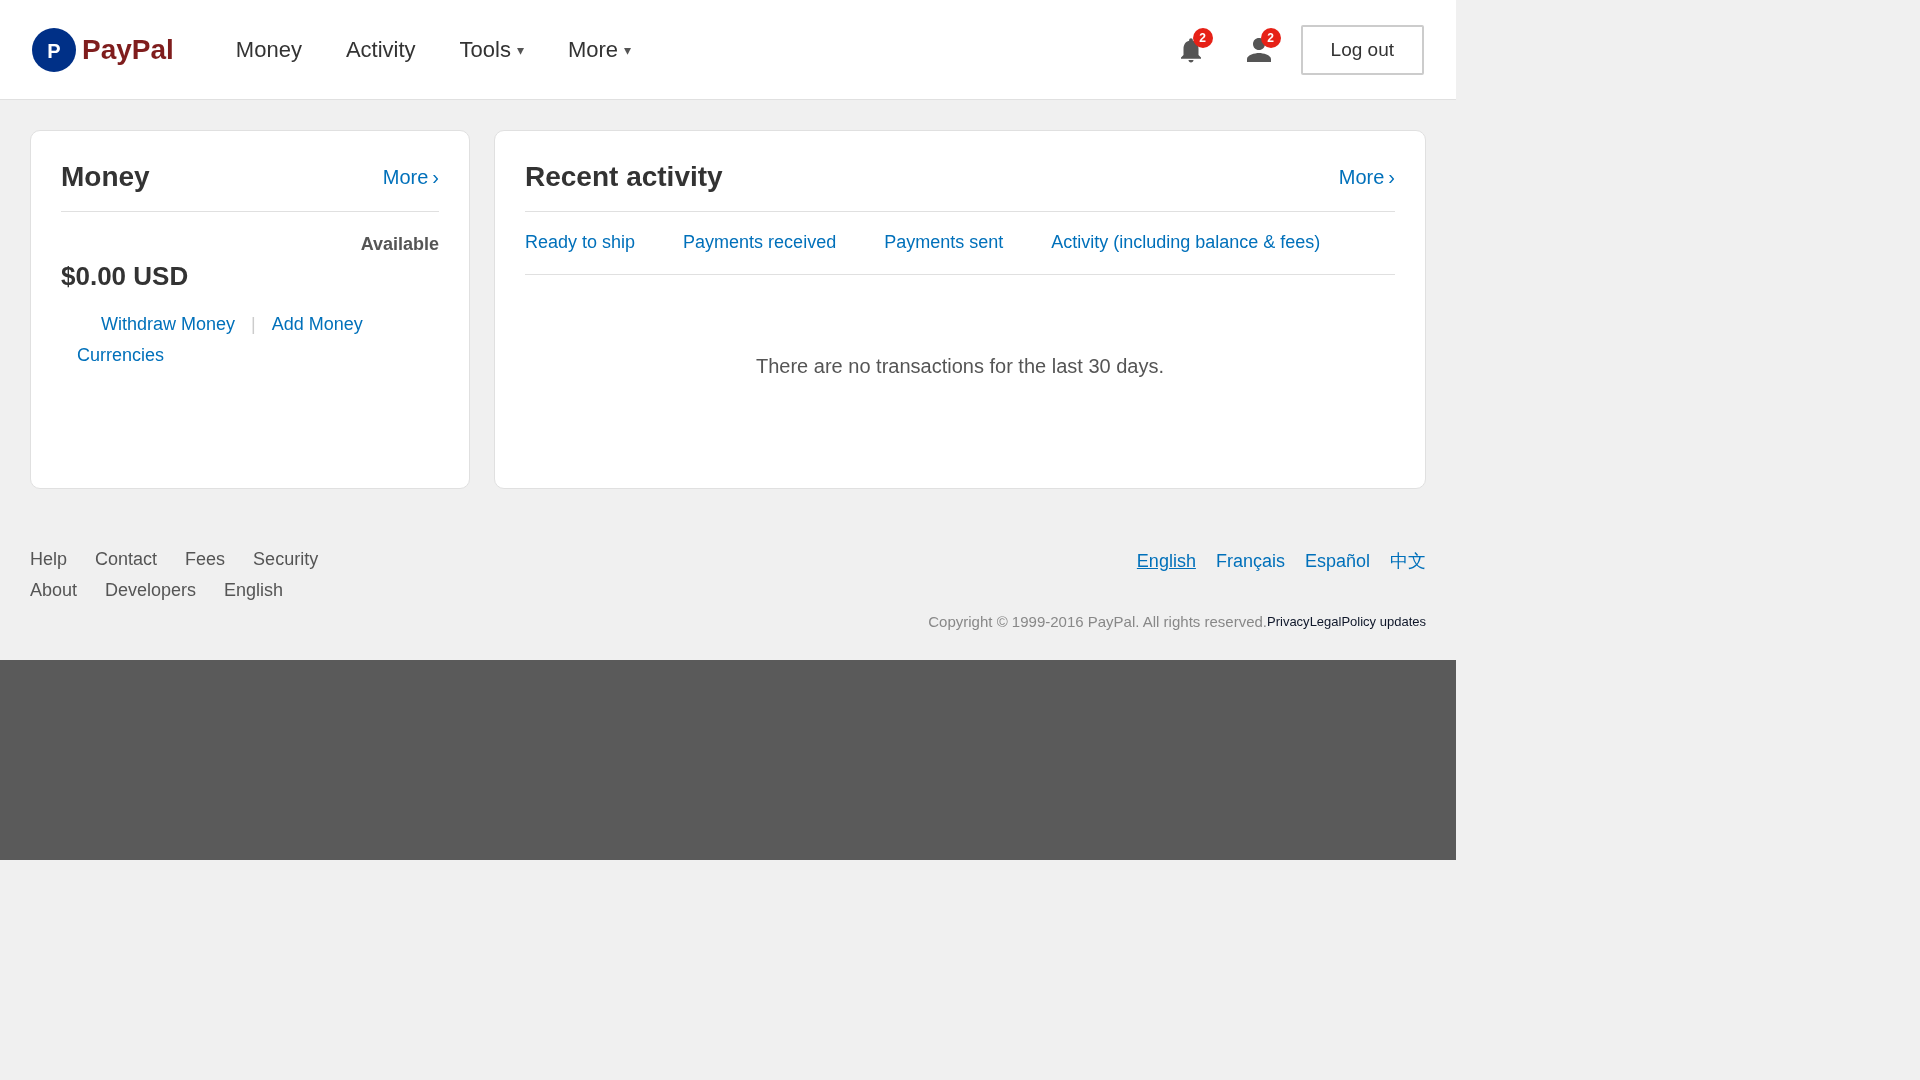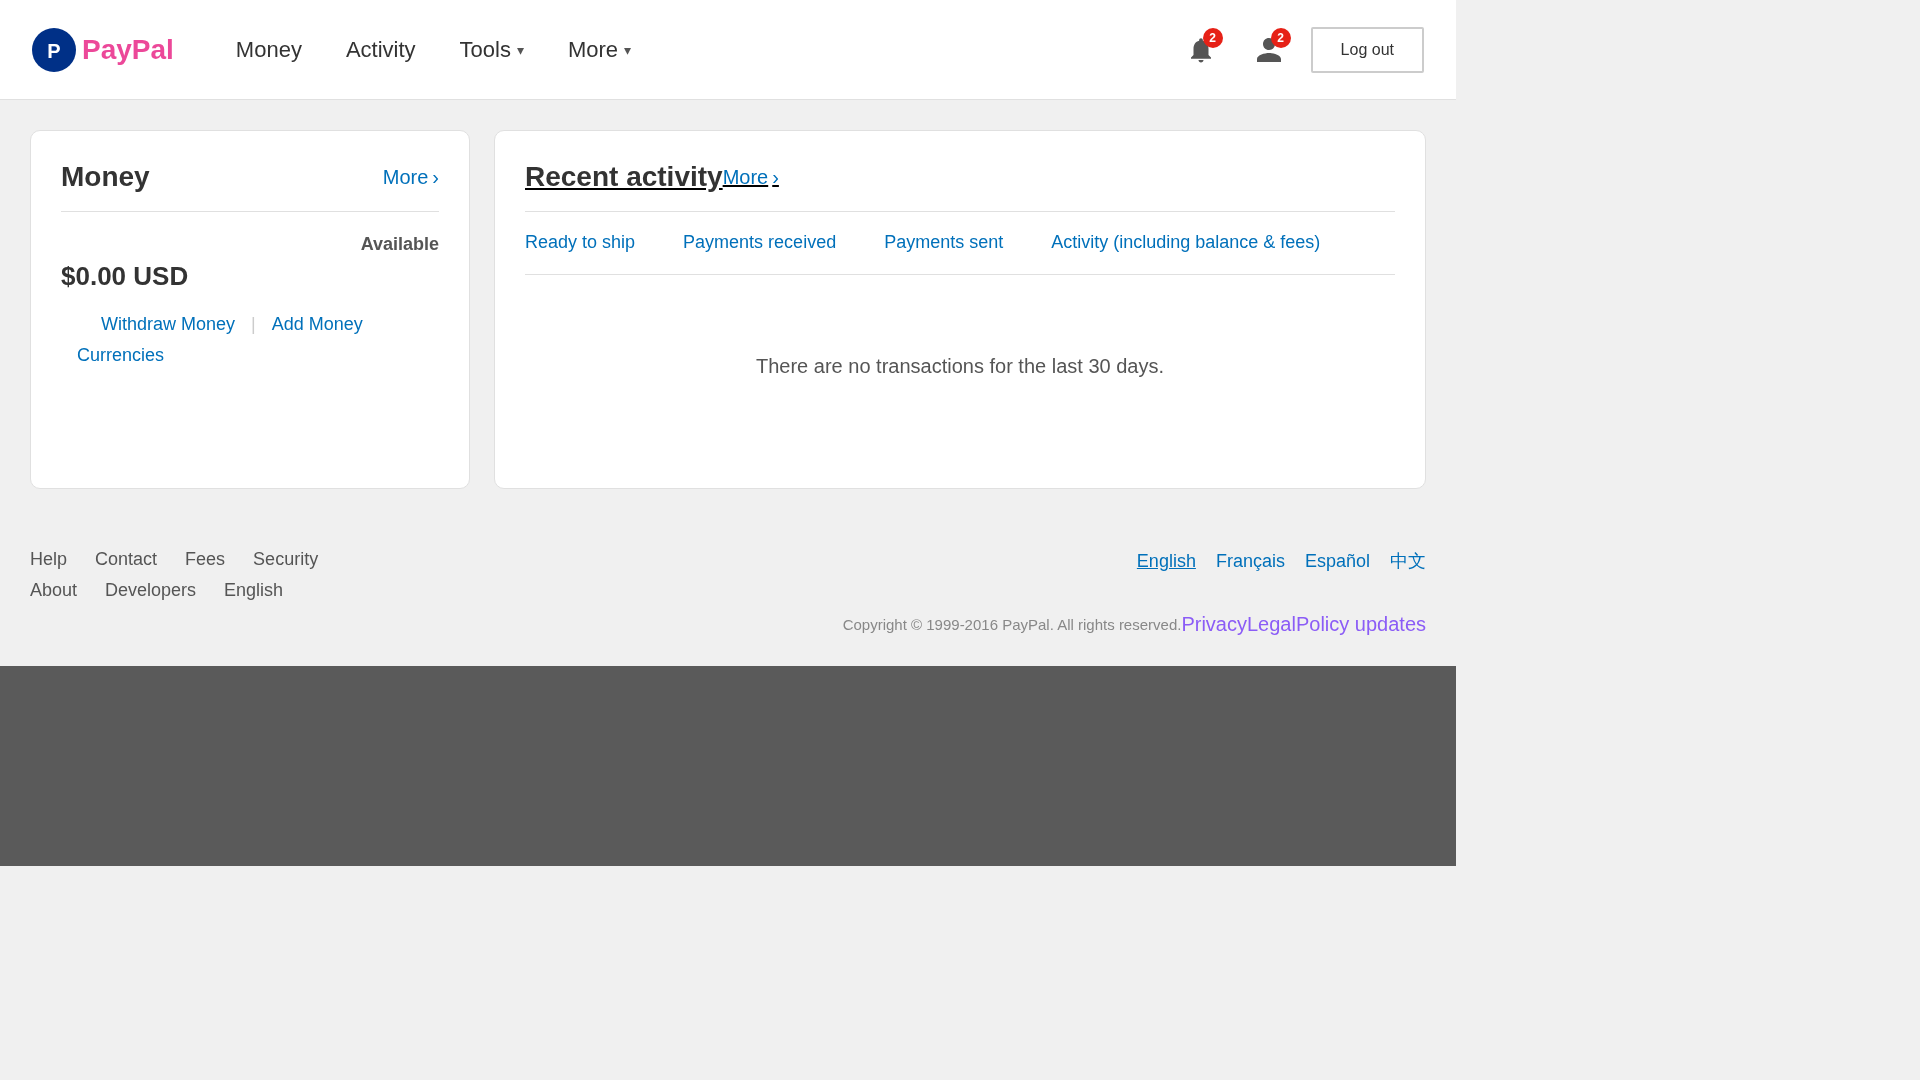--- a/index.html
+++ b/index.html
@@ -29,21 +29,21 @@
       align-items: center;
       gap: 6px;
     }
     .paypal-logo-icon {
       width: 44px;
       height: 44px;
     }
     .paypal-logo-text {
       font-size: 28px;
       font-weight: 700;
-      color: #ec4899;
+      color: #7f1d1d;
     }
     nav {
       display: flex;
       align-items: center;
       gap: 0;
       flex: 1;
     }
     .nav-item {
       font-size: 22px;
       color: #333;
@@ -96,21 +96,21 @@
       display: flex;
       align-items: center;
       justify-content: center;
       font-weight: bold;
     }
     .logout-btn {
       background: none;
       border: 2px solid #ccc;
       border-radius: 2px;
       padding: 12px 28px;
-      font-size: 16px;
+      font-size: 19px;
       color: #333;
       cursor: pointer;
       font-weight: 500;
     }
 
     
     main {
       padding: 30px 30px 30px 30px;
       display: flex;
       gap: 24px;
@@ -190,26 +190,25 @@
     .activity-card {
       background: #fff;
       border-radius: 10px;
       padding: 30px 30px;
       flex: 1;
       min-height: 340px;
       border: 1px solid #e0e0e0;
     }
     .activity-card-header {
       display: flex;
-      justify-content: flex-start;
+      justify-content: space-between;
       align-items: center;
       border-bottom: 1px solid #e0e0e0;
       padding-bottom: 18px;
       margin-bottom: 0;
-      text-decoration: underline;
     }
     .activity-title {
       font-size: 28px;
       font-weight: 700;
       color: #333;
     }
     .activity-tabs {
       display: flex;
       gap: 0;
       border-bottom: 1px solid #e0e0e0;
@@ -277,22 +276,22 @@
     .footer-copyright {
       display: flex;
       justify-content: flex-end;
       align-items: center;
     }
     .footer-copy-text {
       color: #888;
       font-size: 15px;
     }
     .footer-copy-link {
-      color: #8b5cf6;
-      font-size: 20px;
+      color: #0f172a;
+      font-size: 13px;
       text-decoration: none;
       cursor: pointer;
     }
 
     
     .bottom-bar {
       background: #5a5a5a;
       height: 200px;
     }
   </style>

